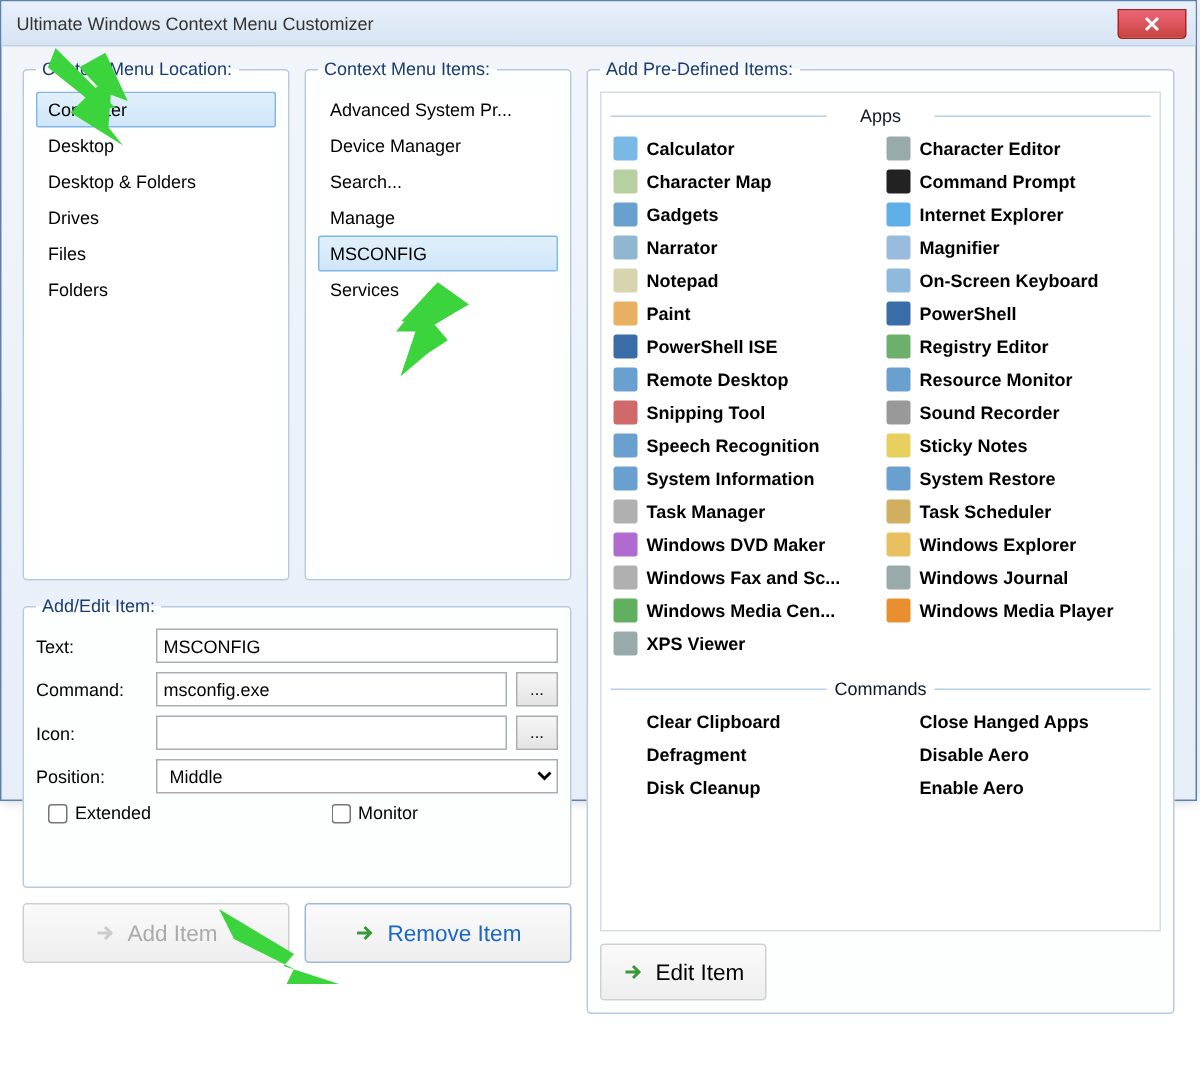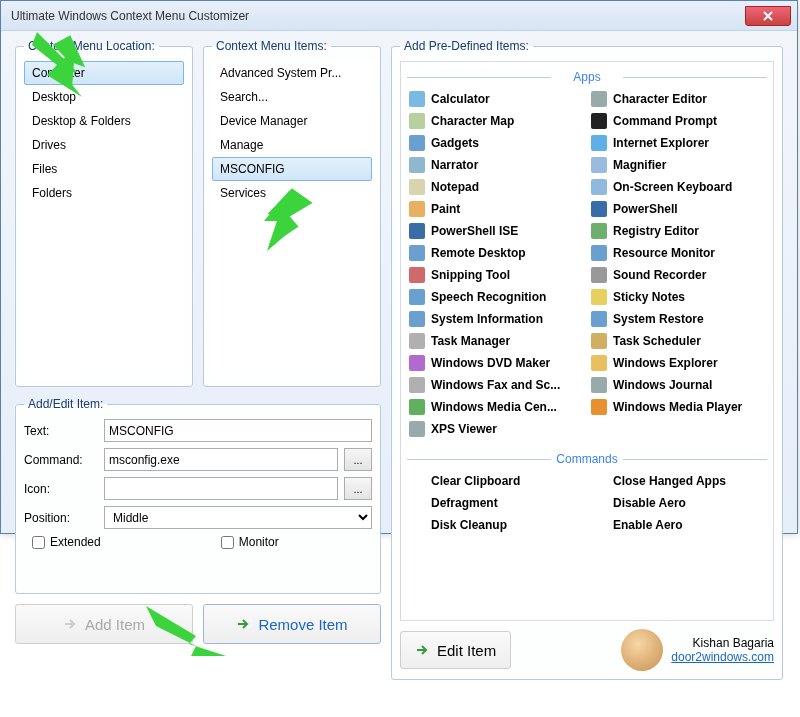--- a/index.html
+++ b/index.html
@@ -125,21 +125,21 @@
 .big-btn.remove { color: #1a66c8; font-weight: 400; border-color: #9bb8db; }
 
 .predef-inner {
   height: 560px;
   overflow-y: scroll;
   border: 1px solid #d5dce6;
   background: #fff;
   padding: 2px;
 }
 .group-header {
-  color: #3b82f6;
+  color: #0f172a;
   text-align: center;
   position: relative;
   margin: 6px 4px 4px 4px;
   font-size: 12px;
 }
 .group-header::before, .group-header::after {
   content: "";
   position: absolute;
   top: 50%;
   width: 40%;
@@ -229,22 +229,22 @@
             <li>Drives</li>
             <li>Files</li>
             <li>Folders</li>
           </ul>
       </fieldset>
 
       <fieldset class="items-fs">
         <legend>Context Menu Items:</legend>
         <ul class="listbox" id="items-list">
             <li>Advanced System Pr...</li>
+            <li>Device Manager</li>
             <li>Search...</li>
-            <li>Device Manager</li>
             <li>Manage</li>
             <li class="selected">MSCONFIG</li>
             <li>Services</li>
           </ul>
       </fieldset>
 
       <fieldset class="predef-fs" style="position:relative;">
         <legend>Add Pre-Defined Items:</legend>
         <div class="predef-inner">
           <div class="group-header">Apps</div>
@@ -403,27 +403,20 @@
             </div>
         </div>
 
         <div class="footer" style="margin-top:8px; position:static; display:flex; justify-content:space-between; align-items:center;">
           <button class="edit-btn">
             <svg width="14" height="14" viewBox="0 0 14 14">
                 <path d="M2 7 H10 M7 3 L11 7 L7 11" stroke="#3a9a3a" stroke-width="2" fill="none"></path>
               </svg>
             <span>Edit Item</span>
           </button>
-          <div style="display:flex; align-items:center; gap:8px;">
-            <div class="avatar"></div>
-            <div class="credit">
-              <div>Kishan Bagaria</div>
-              <a href="#">door2windows.com</a>
-            </div>
-          </div>
         </div>
       </fieldset>
 
       <fieldset class="edit-fs">
         <legend>Add/Edit Item:</legend>
         <div class="form-row">
           <label>Text:</label>
           <input type="text" value="MSCONFIG" style="">
         </div>
         <div class="form-row">

